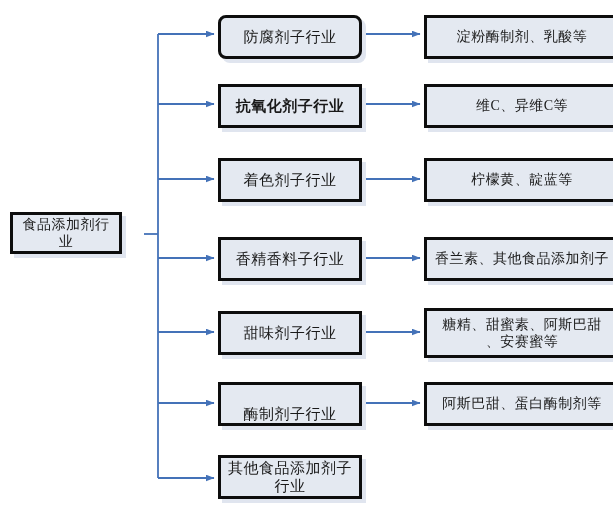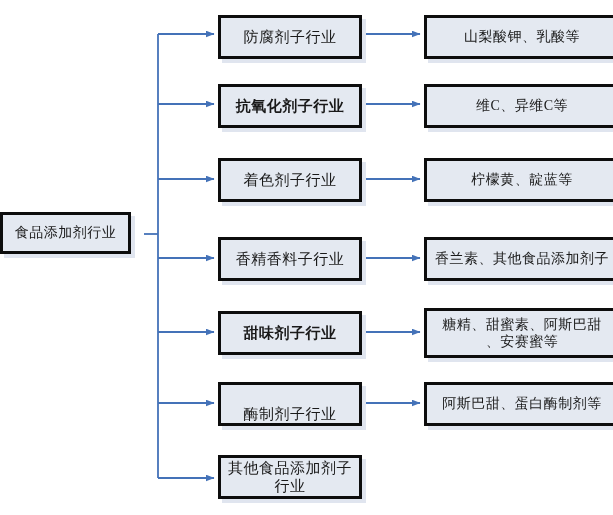--- a/index.html
+++ b/index.html
@@ -51,38 +51,38 @@
   }
 
   .node-text {
     display: block;
     width: 100%;
     white-space: pre-line;
   }
 
   
   #node-root {
-    left: 0;
+    left: 10px;
     top: 212px;
-    width: 131px;
+    width: 112px;
     height: 42px;
     font-size: 14px;
   }
 
   
   .node-l1 {
     left: 218px;
     width: 144px;
     height: 44px;
   }
-  #node-l1-0 { top: 15px; }
+  #node-l1-0 { top: 15px; border-radius: 8px; }
   #node-l1-1 { top: 84px; font-weight: bold; }
   #node-l1-2 { top: 158px; }
   #node-l1-3 { top: 237px; }
-  #node-l1-4 { top: 311px; font-weight: bold; }
+  #node-l1-4 { top: 311px; }
   #node-l1-5 { top: 382px; align-items: flex-end; }
   #node-l1-6 { top: 455px; justify-content: flex-end; }
 
   
   .node-l2 {
     left: 424px;
     width: 196px;
     height: 44px;
     font-size: 14px;
   }
@@ -146,21 +146,21 @@
   </div>
   <div class="node node-l1" id="node-l1-5">
     <span class="node-text">酶制剂子行业</span>
   </div>
   <div class="node node-l1" id="node-l1-6">
     <span class="node-text">其他食品添加剂子
 行业</span>
   </div>
 
   <div class="node node-l2" id="node-l2-0">
-    <span class="node-text">山梨酸钾、乳酸等</span>
+    <span class="node-text">淀粉酶制剂、乳酸等</span>
   </div>
   <div class="node node-l2" id="node-l2-1">
     <span class="node-text">维C、异维C等</span>
   </div>
   <div class="node node-l2" id="node-l2-2">
     <span class="node-text">柠檬黄、靛蓝等</span>
   </div>
   <div class="node node-l2" id="node-l2-3">
     <span class="node-text">香兰素、其他食品添加剂子</span>
   </div>

